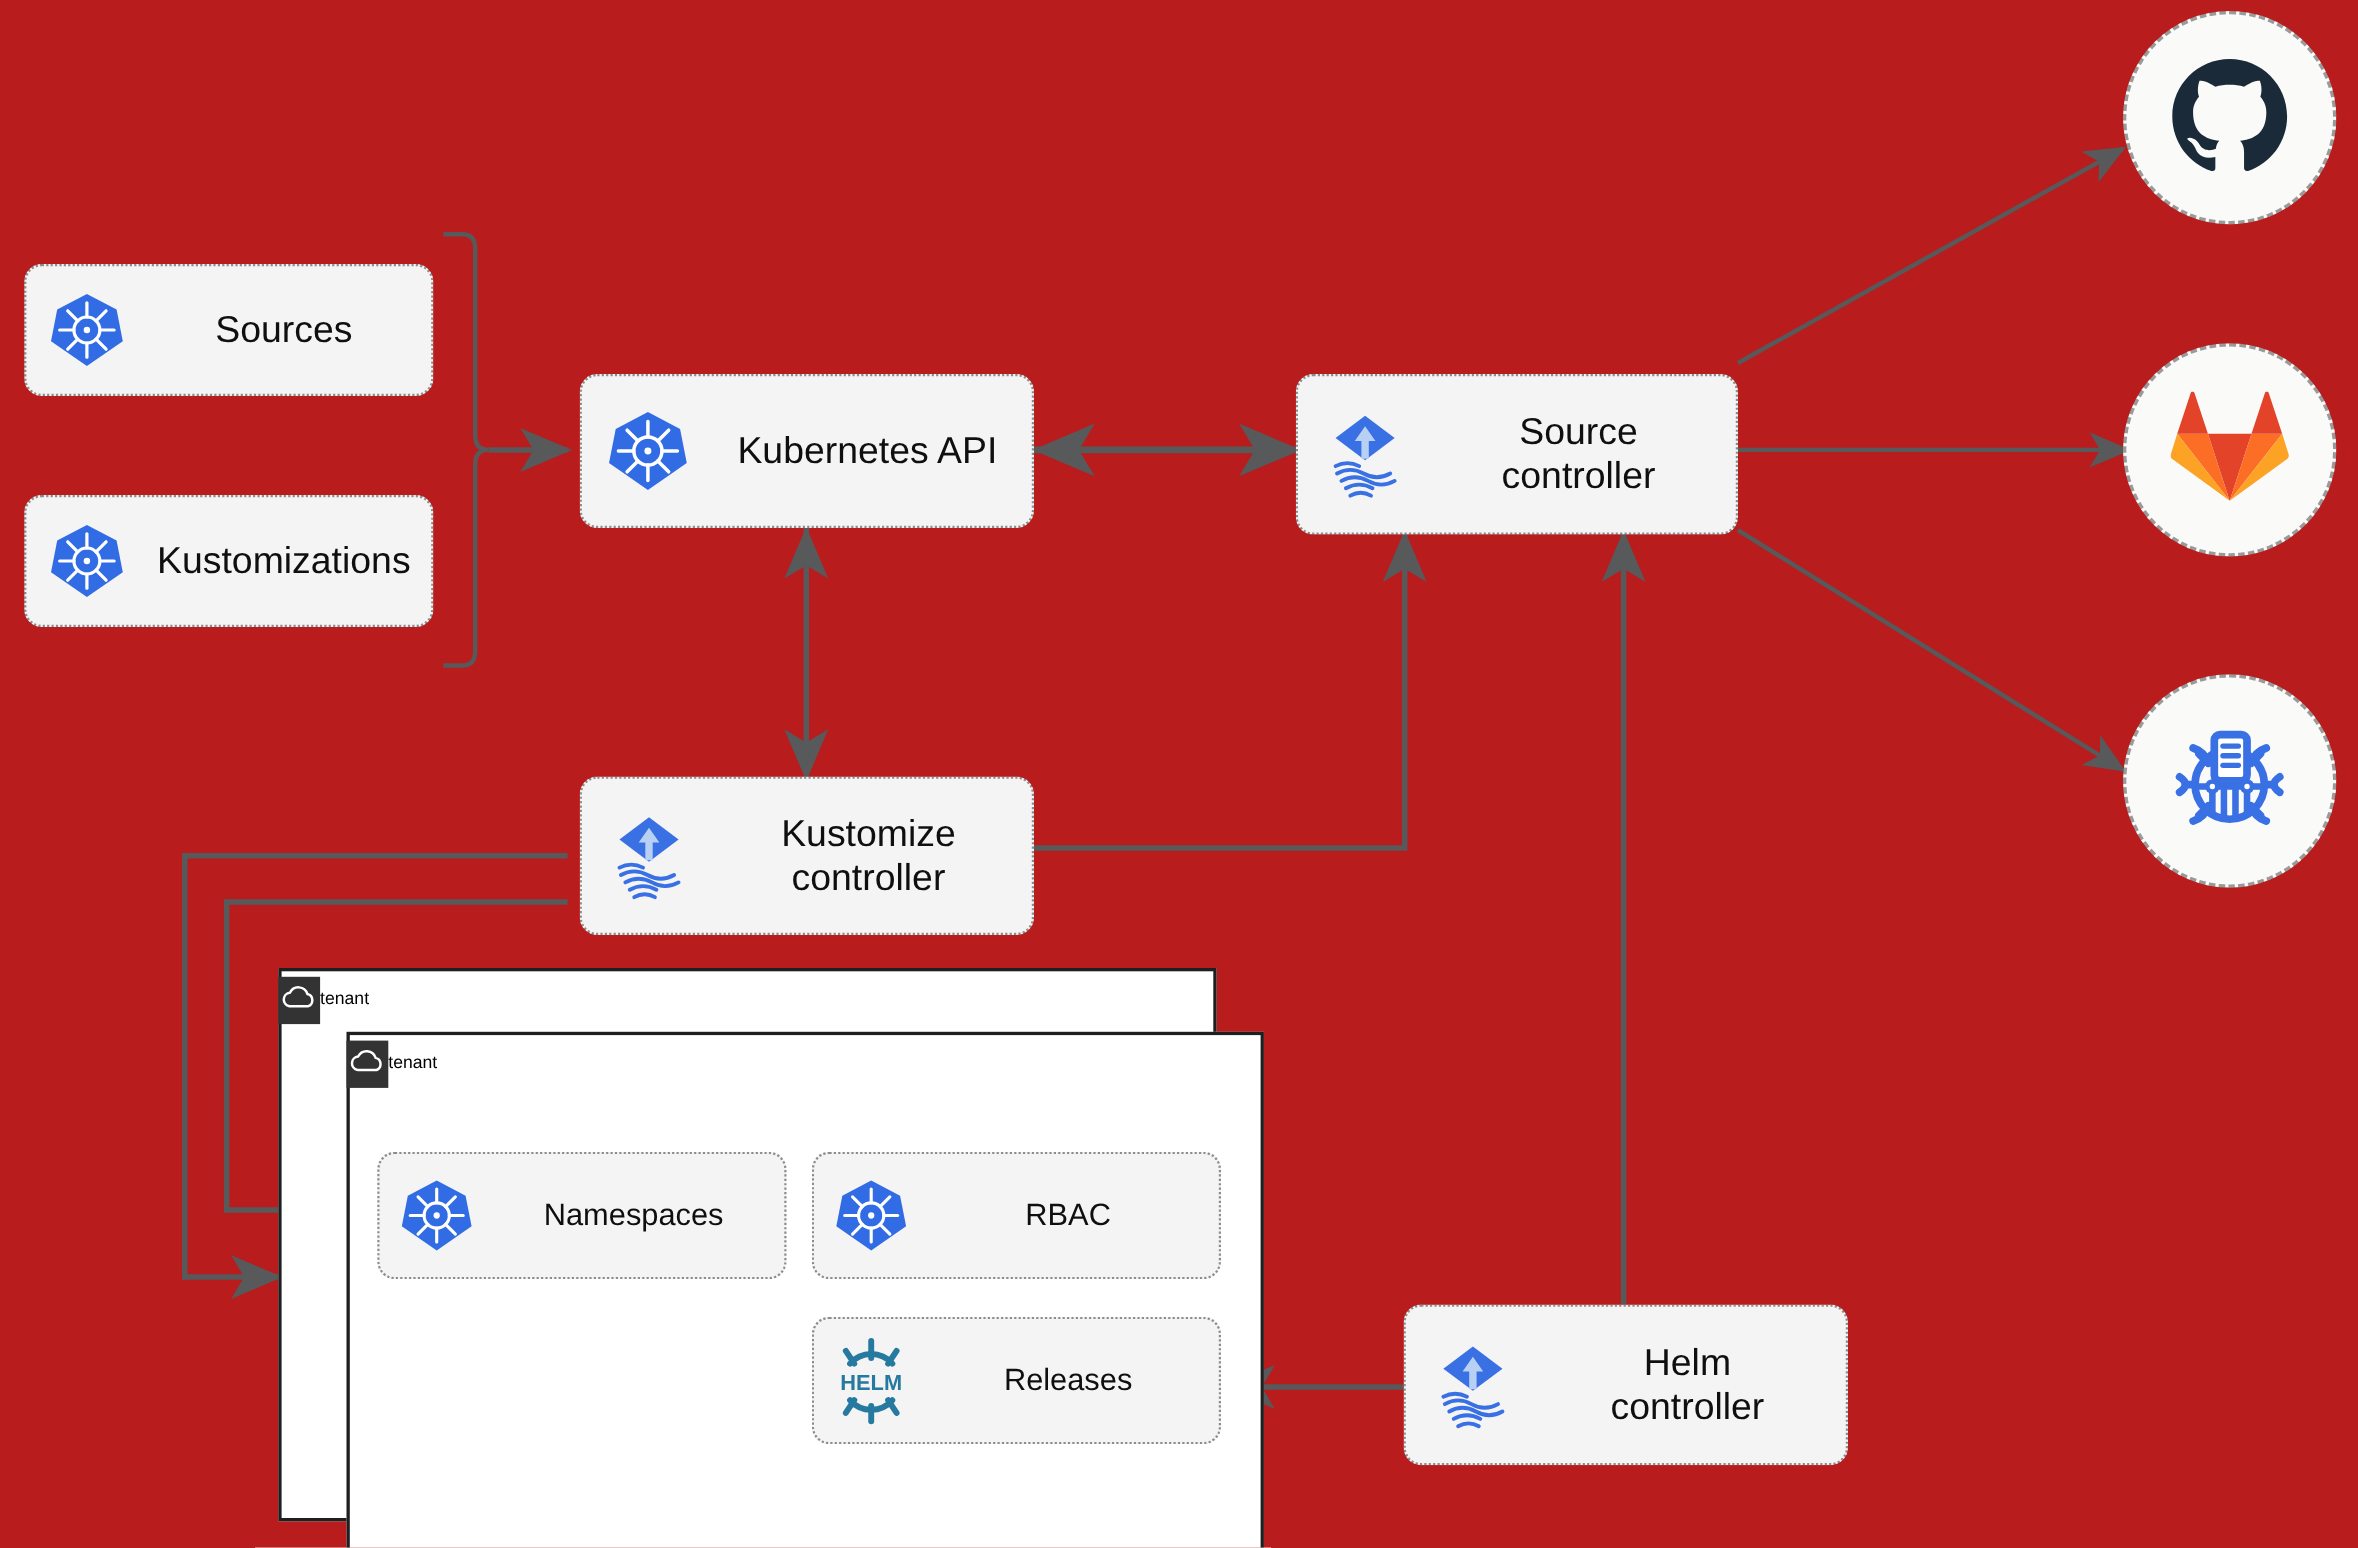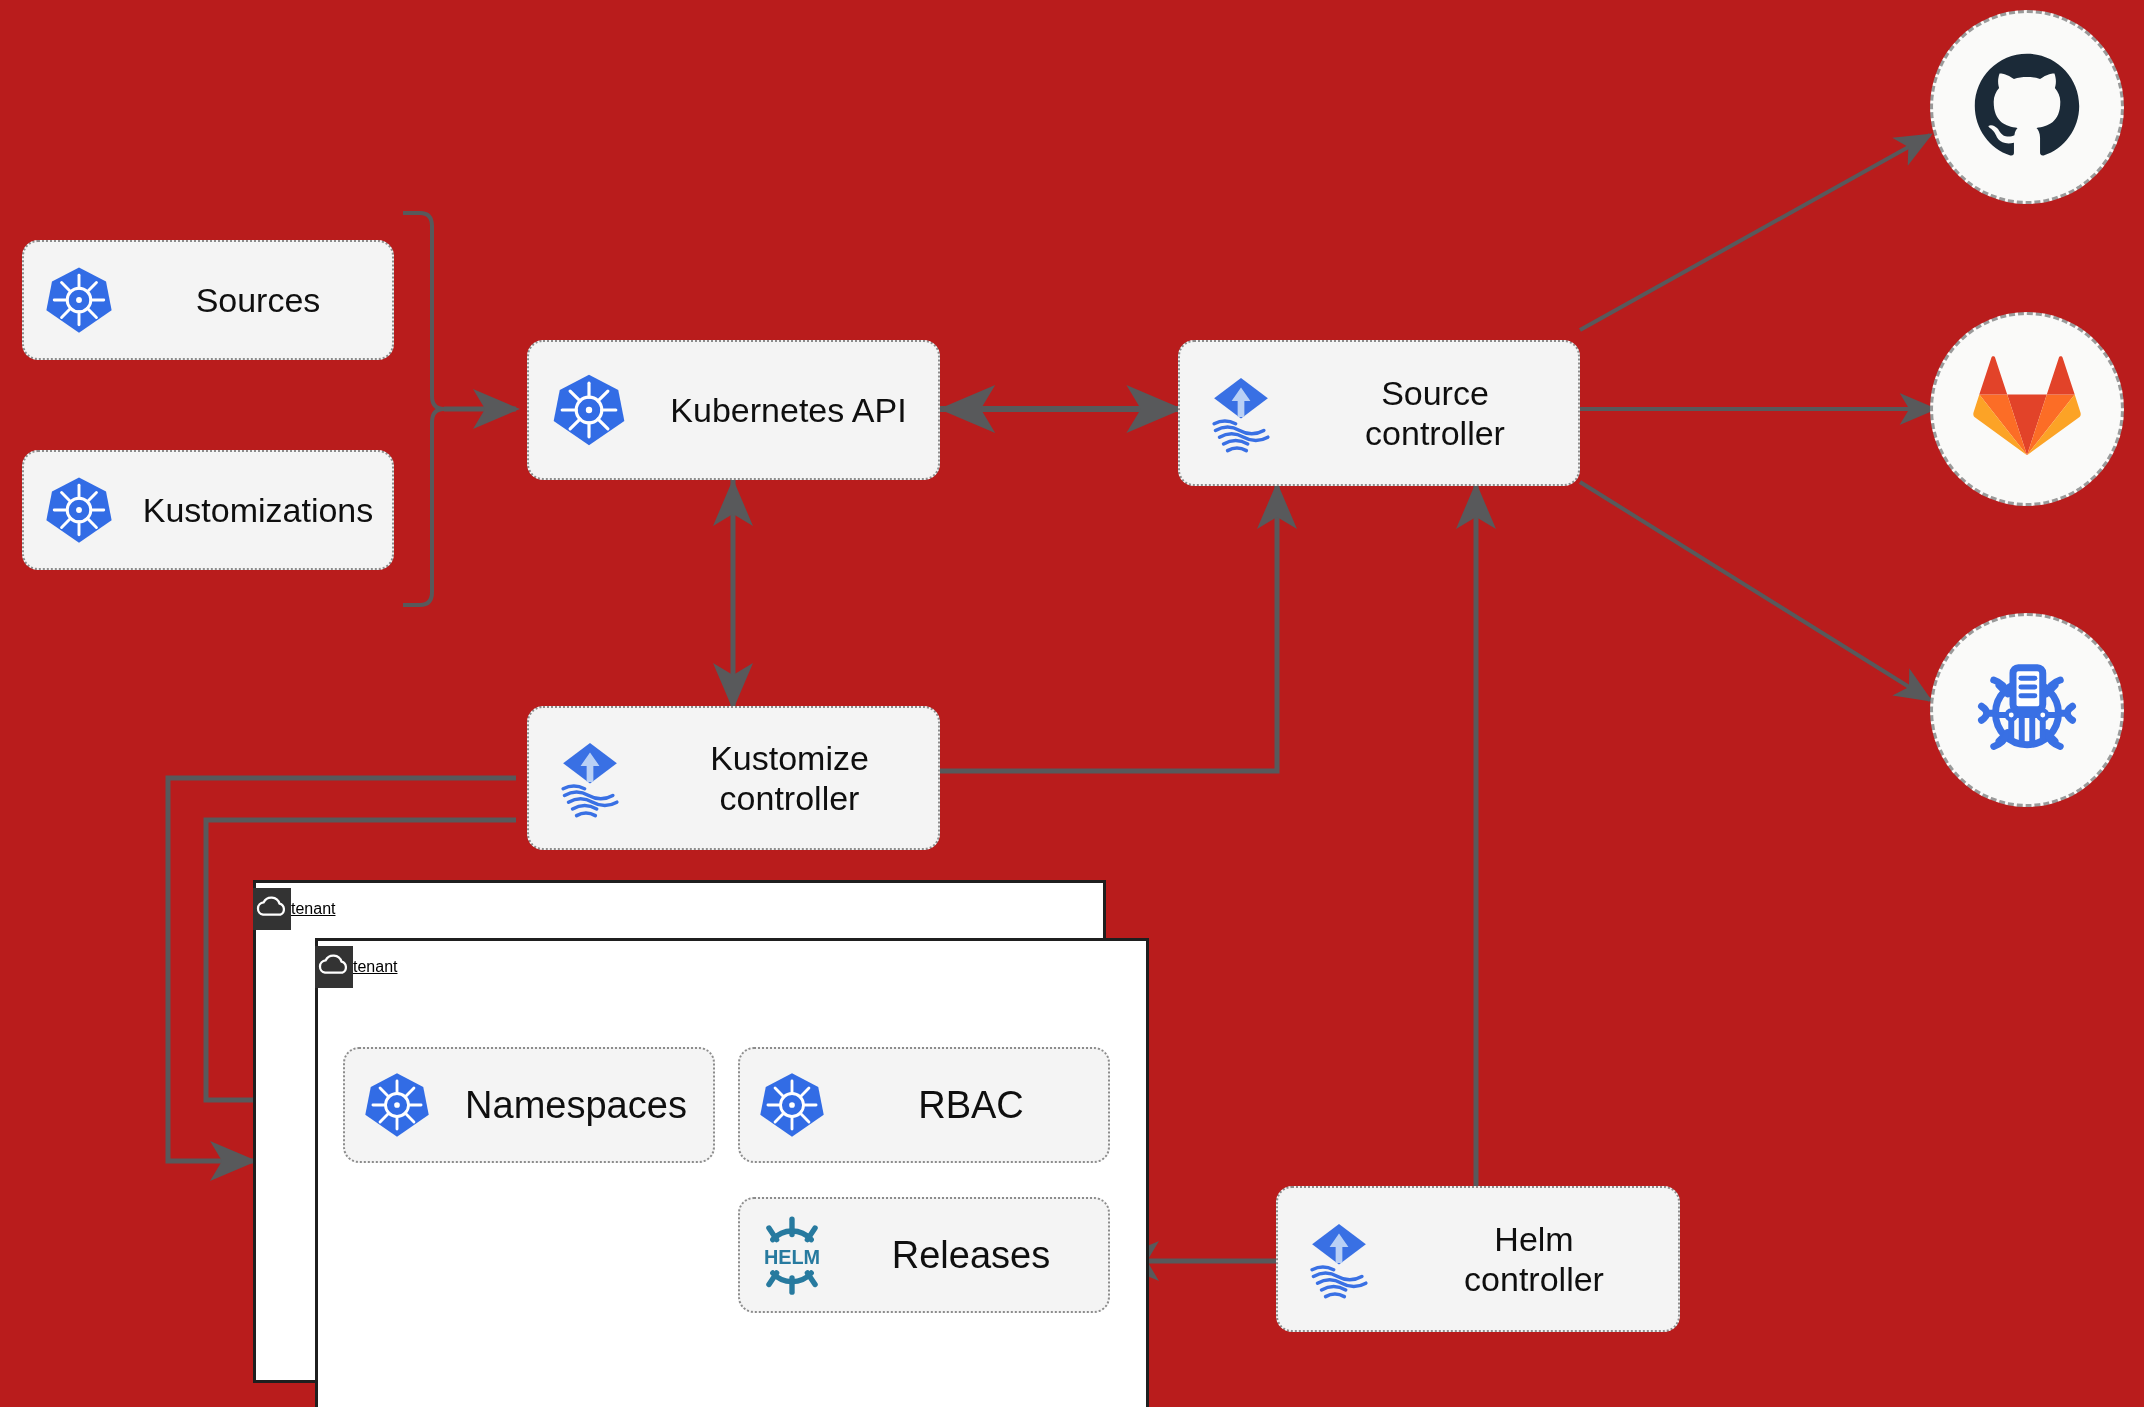--- a/index.html
+++ b/index.html
@@ -45,38 +45,37 @@
   }
   .card .lbl {
     flex: 1 1 auto;
     text-align: center;
     color: #0f0f0f;
     font-size: 34px;
     line-height: 1.18;
     white-space: pre-line;
     padding-right: 10px;
   }
-  .card.small .lbl { font-size: 38px; }
+  .card.small .lbl { font-size: 28px; }
 
   
   .tenant {
     position: absolute;
     box-sizing: border-box;
     background: #ffffff;
     border: 3px solid #1f1f1f;
     z-index: 2;
   }
   .tenant .tabrow {
     position: absolute;
     left: -3px;
     top: -3px;
     height: 58px;
     display: flex;
     align-items: center;
-    text-decoration: underline;
   }
 
   
   .circle {
     position: absolute;
     box-sizing: border-box;
     border: 3px dashed #9a9a9a;
     border-radius: 50%;
     background: #fafaf9;
     display: flex;

